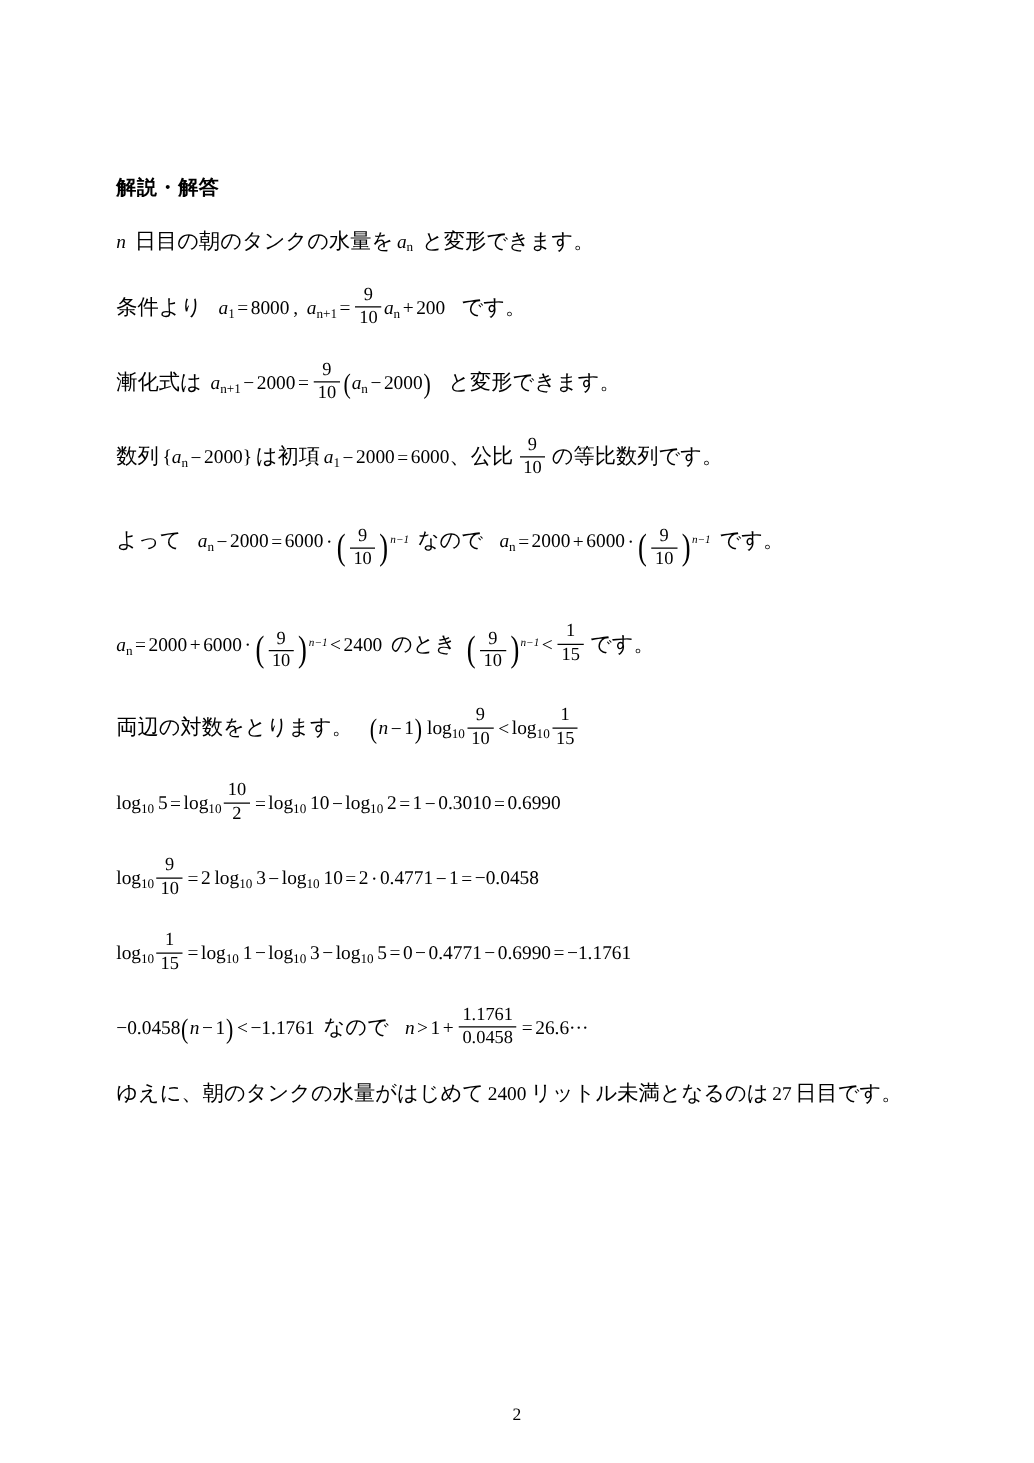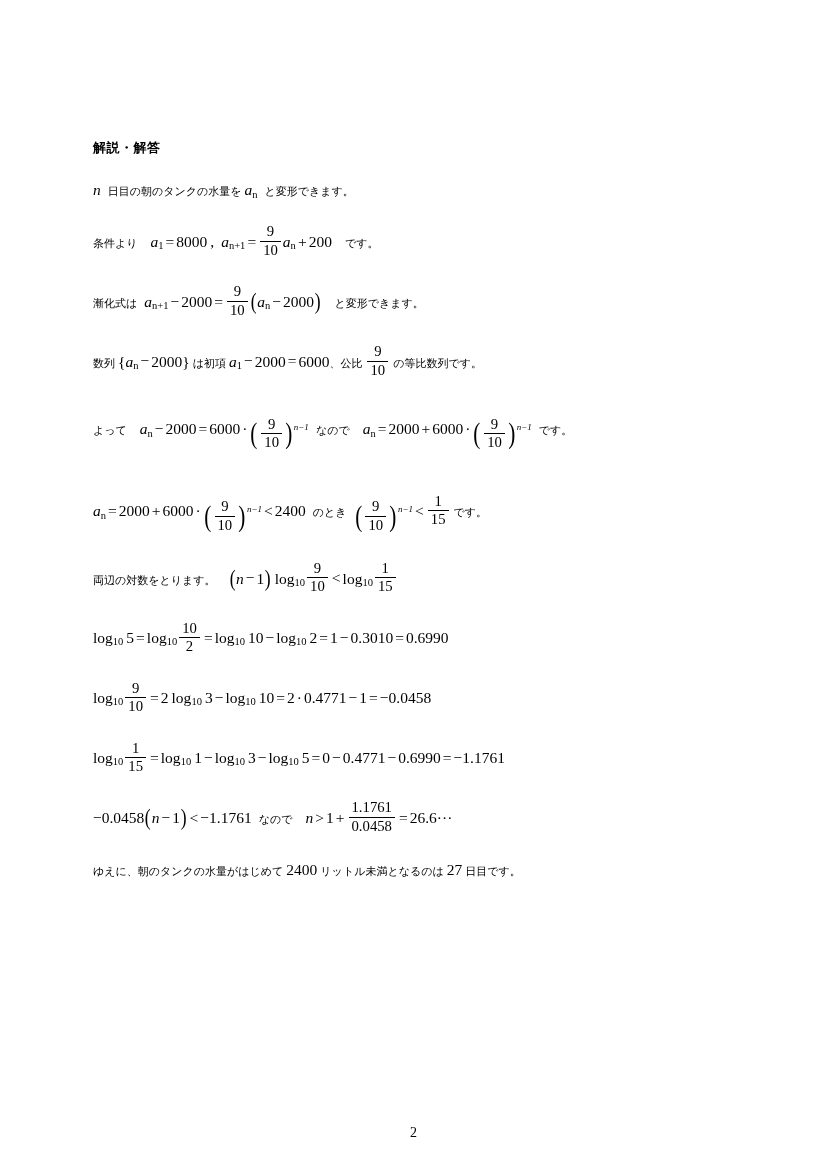--- a/index.html
+++ b/index.html
@@ -24,38 +24,38 @@
   }
   .content {
     position: absolute;
     left: 93px;
     top: 140px;
     width: 645px;
   }
   .heading {
     font-family: "DejaVu Sans", "Liberation Sans", sans-serif;
     font-weight: bold;
-    font-size: 13px;
+    font-size: 16px;
     letter-spacing: 0.5px;
     margin: 0 0 26px 0;
     line-height: 1.2;
   }
   .line {
     font-size: 15.5px;
     line-height: 1.0;
     margin: 0 0 26px 0;
     white-space: nowrap;
     display: block;
   }
   .line.gap-before {
     margin-top: 34px;
   }
   .jp {
     font-family: "DejaVu Serif", "Liberation Serif", serif;
-    font-size: 11px;
+    font-size: 17px;
   }
   .mathvar {
     font-style: italic;
     font-family: "Liberation Serif", "DejaVu Serif", serif;
   }
   .num {
     font-family: "Liberation Serif", "DejaVu Serif", serif;
     font-style: normal;
   }
   .op {

